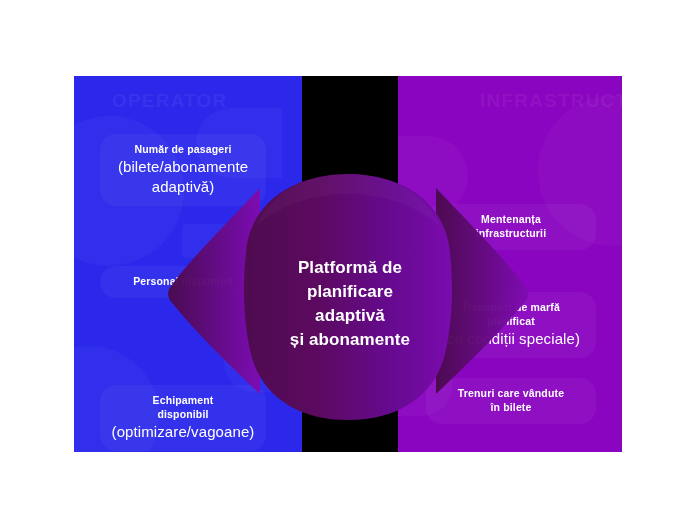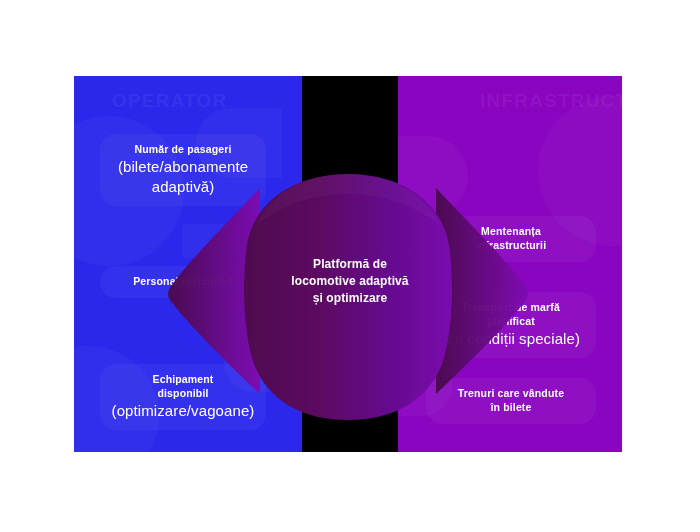--- a/index.html
+++ b/index.html
@@ -110,25 +110,25 @@
   }
   .pill .ln.sub {
     font-weight: 400;
     font-size: 15px;
     letter-spacing: 0.1px;
   }
 
   
   .pill-l1 { left: 26px;  top:  58px; width: 166px; }
   .pill-l2 { left: 26px;  top: 190px; width: 166px; }
-  .pill-l3 { left: 26px;  top: 288px; width: 166px; }
+  .pill-l3 { left: 26px;  top: 309px; width: 166px; }
 
   
   .pill-r1 { left: 28px;  top:  62px; width: 170px; }
-  .pill-r2 { left: 28px;  top: 140px; width: 170px; }
+  .pill-r2 { left: 28px;  top: 128px; width: 170px; }
   .pill-r3 { left: 28px;  top: 216px; width: 170px; }
   .pill-r4 { left: 28px;  top: 302px; width: 170px; }
 
   
   #blob-wrap {
     position: absolute;
     left: 0;
     top: 0;
     width: 548px;
     height: 376px;
@@ -137,21 +137,21 @@
   #blob-wrap svg { display: block; }
 
   #center-label {
     position: absolute;
     left: 208px;
     top: 180px;
     width: 136px;
     text-align: center;
     color: #ffffff;
     font-weight: 700;
-    font-size: 12px;
+    font-size: 17px;
     line-height: 1.42;
     letter-spacing: 0.1px;
   }
   #center-label .ln { display: block; }
 </style>
 </head>
 <body>
 
 <div id="stage">
   <div id="canvas">
@@ -250,18 +250,18 @@
           M 274 98
           C 318 98, 352 118, 366 150
           C 340 128, 308 118, 274 118
           C 240 118, 208 128, 182 150
           C 196 118, 230 98, 274 98 Z" fill="#ffffff" opacity="0.03"></path>
       </svg>
     </div>
 
     <div id="center-label">
       <span class="ln">Platformă de</span>
-      <span class="ln">locomotive adaptivă</span>
-      <span class="ln">și optimizare</span>
+      <span class="ln">planificare adaptivă</span>
+      <span class="ln">și abonamente</span>
     </div>
 
   </div>
 </div>
 
 </body></html>

